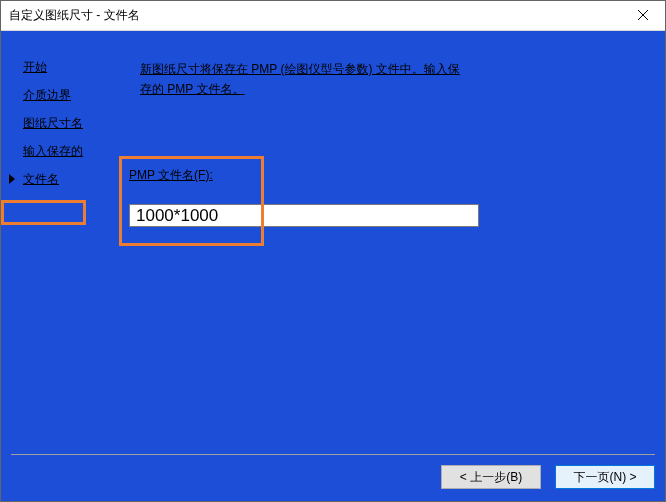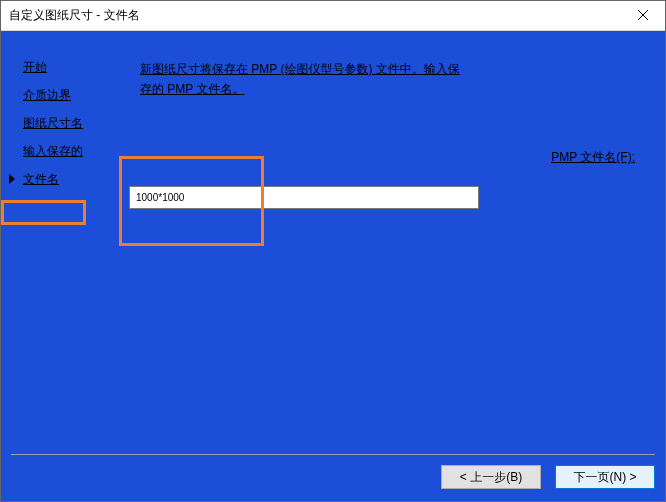--- a/index.html
+++ b/index.html
@@ -78,34 +78,33 @@
     padding-left: 16px;
     padding-right: 30px;
     position: relative;
   }
   .desc {
     line-height: 20px;
     max-width: 330px;
     margin-left: 11px;
   }
   .field-label {
-    margin-top: 50px;
-    text-align: right;
+    margin-top: 68px;
   }
   .field-input-wrap {
     margin-top: 20px;
     width: 350px;
   }
   .field-input {
     width: 100%;
     height: 23px;
     border: 1px solid #7a7a7a;
     padding: 4px 6px;
     font-family: inherit;
-    font-size: 10px;
+    font-size: 17px;
     outline: none;
   }
   .highlight-box {
     position: absolute;
     border: 3px solid #ed7d31;
     pointer-events: none;
   }
   .hl1 { left: 118px; top: 125px; width: 145px; height: 90px; }
   .hl2 { left: 0px;  top: 169px; width: 85px;  height: 25px; }
   .sep {

